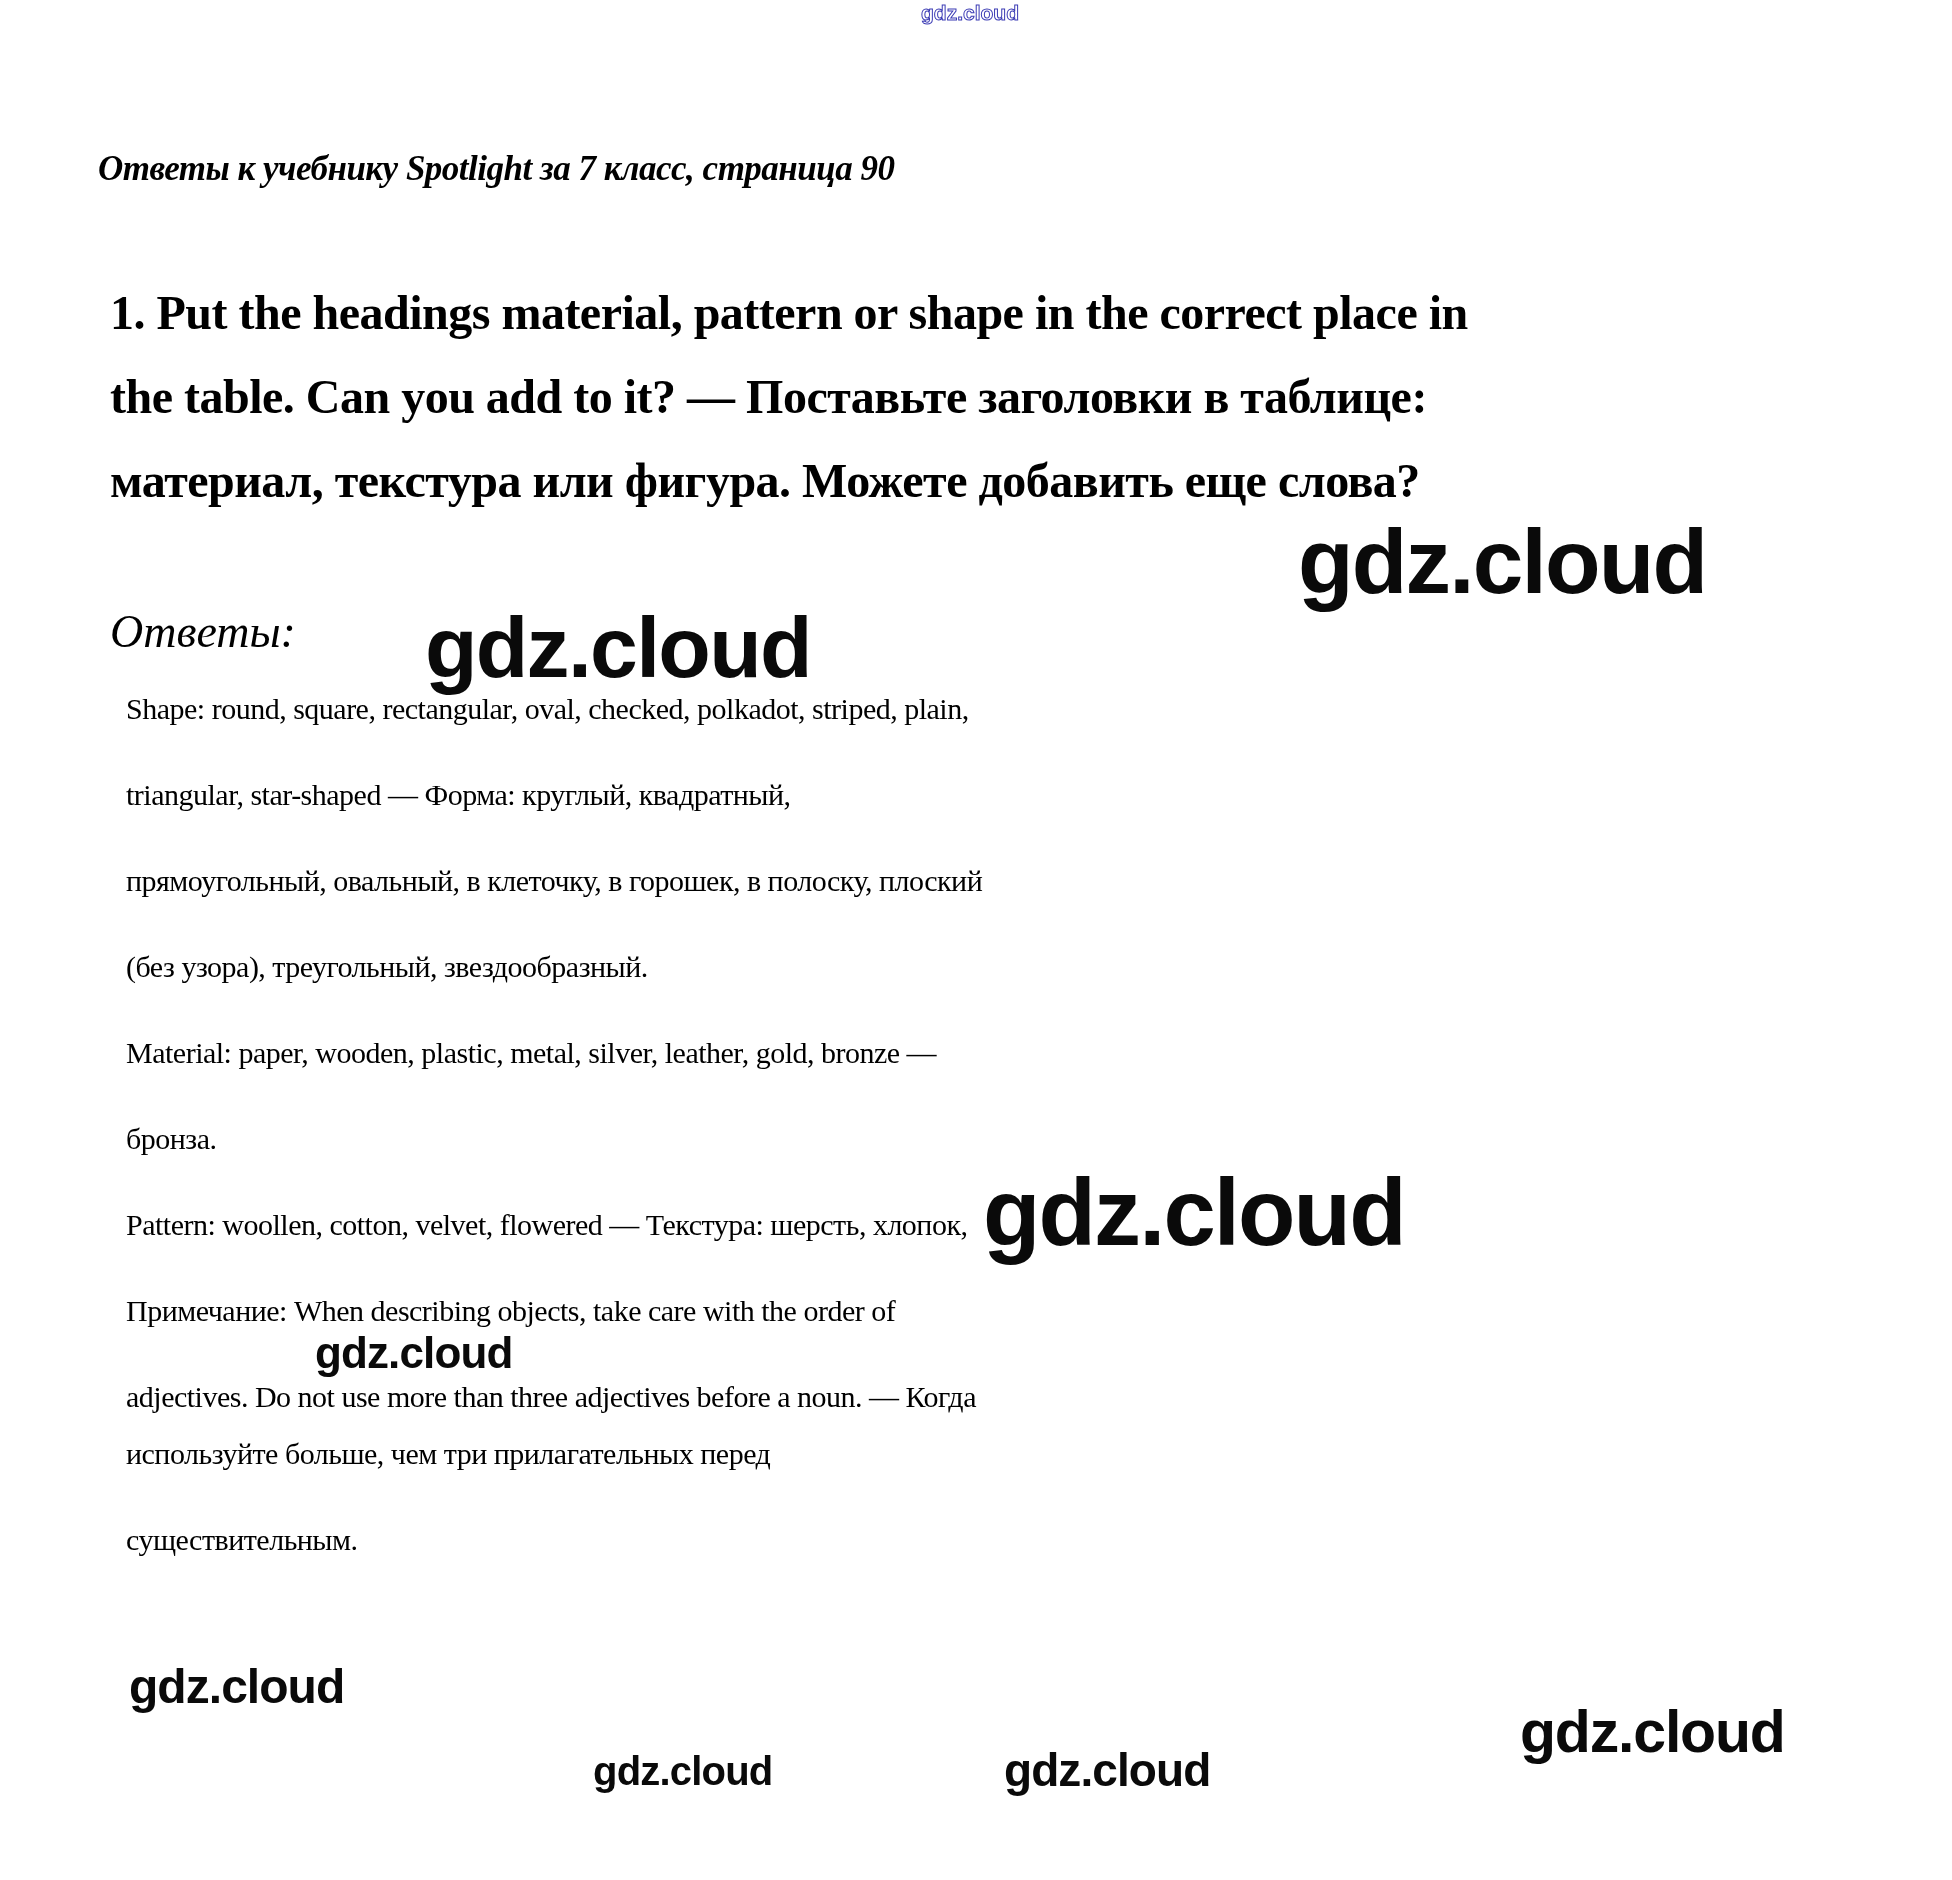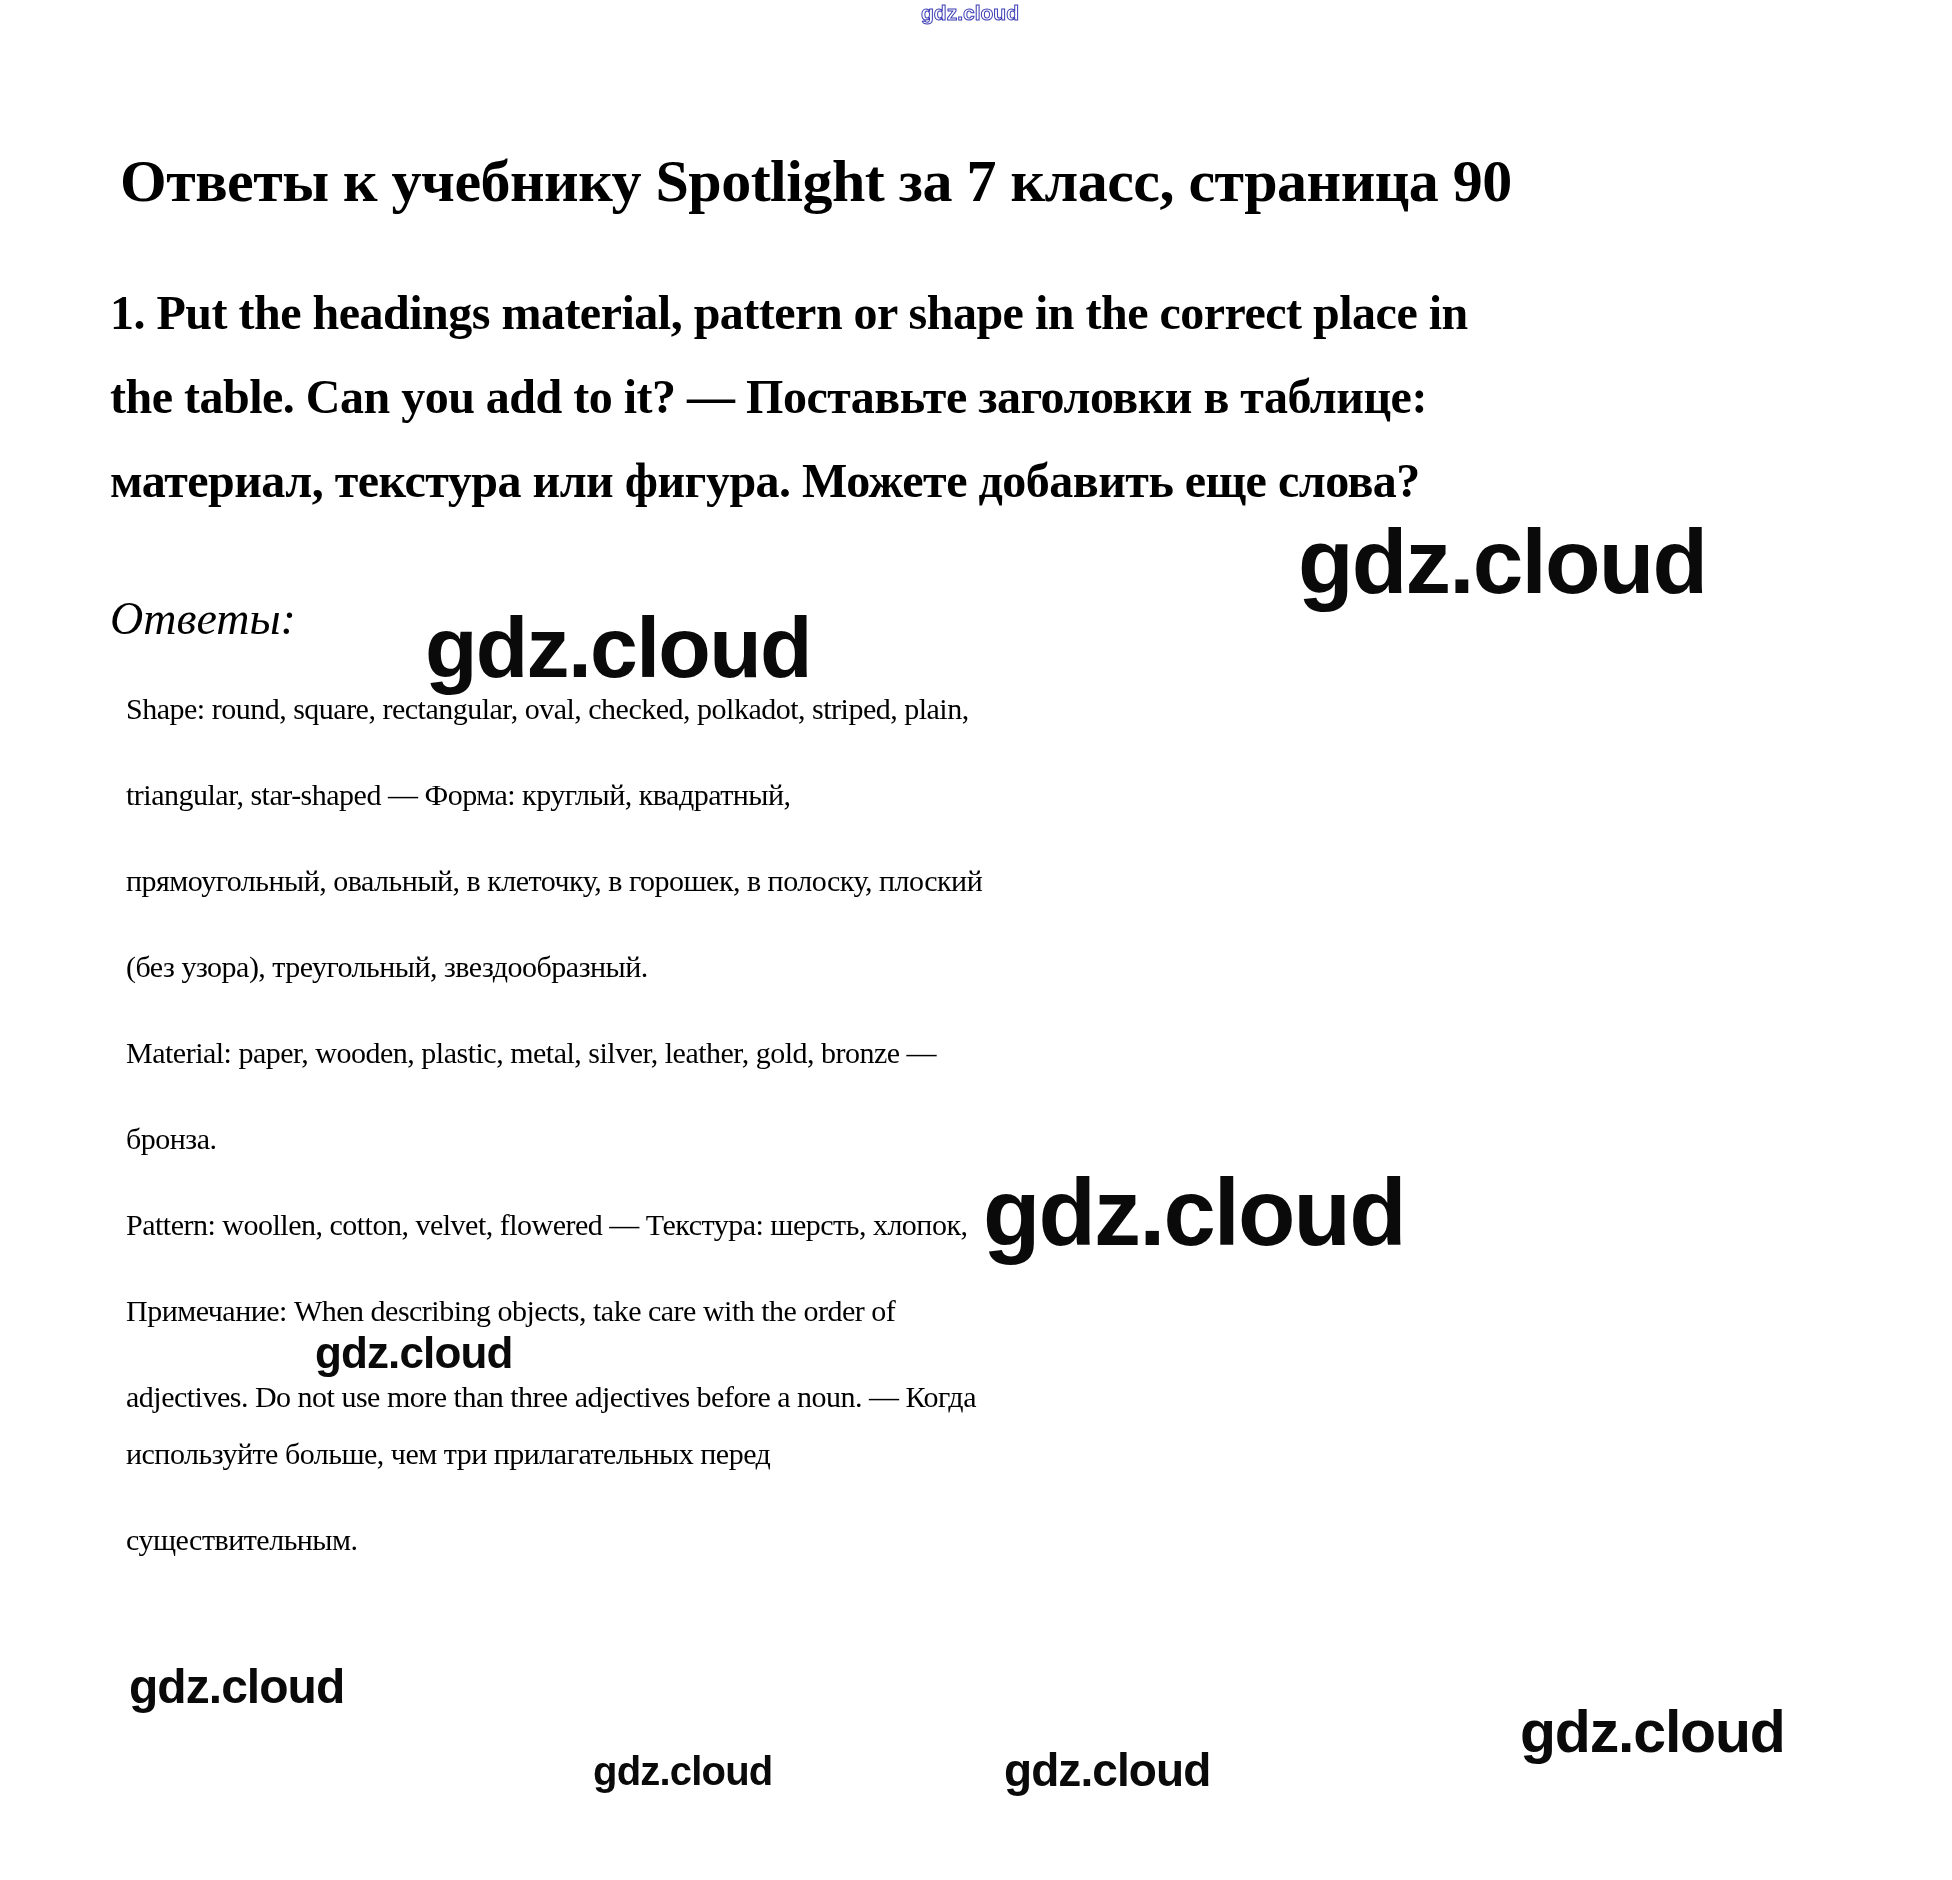--- a/index.html
+++ b/index.html
@@ -11,45 +11,46 @@
     position: relative;
     width: 1953px;
     height: 1872px;
     background: #ffffff;
     overflow: hidden;
     font-family: "Liberation Serif", serif;
     color: #000000;
   }
   .page-title {
     position: absolute;
-    left: 120px;
+    left: 98px;
     top: 151px;
-    font-size: 60px;
+    font-size: 35px;
     font-weight: 700;
     line-height: 1;
     white-space: nowrap;
     letter-spacing: -0.5px;
+    font-style: italic;
   }
   .question-block {
     position: absolute;
     left: 110px;
     top: 271px;
     font-weight: 700;
     font-size: 48px;
   }
   .q-line {
     height: 84px;
     line-height: 84px;
     white-space: nowrap;
     letter-spacing: -0.5px;
   }
   .answers-label {
     position: absolute;
     left: 110px;
-    top: 596px;
+    top: 609px;
     font-style: italic;
     font-size: 46px;
     line-height: 1;
     white-space: nowrap;
   }
   .answer-block {
     position: absolute;
     left: 126px;
     top: 666px;
     font-size: 30px;

